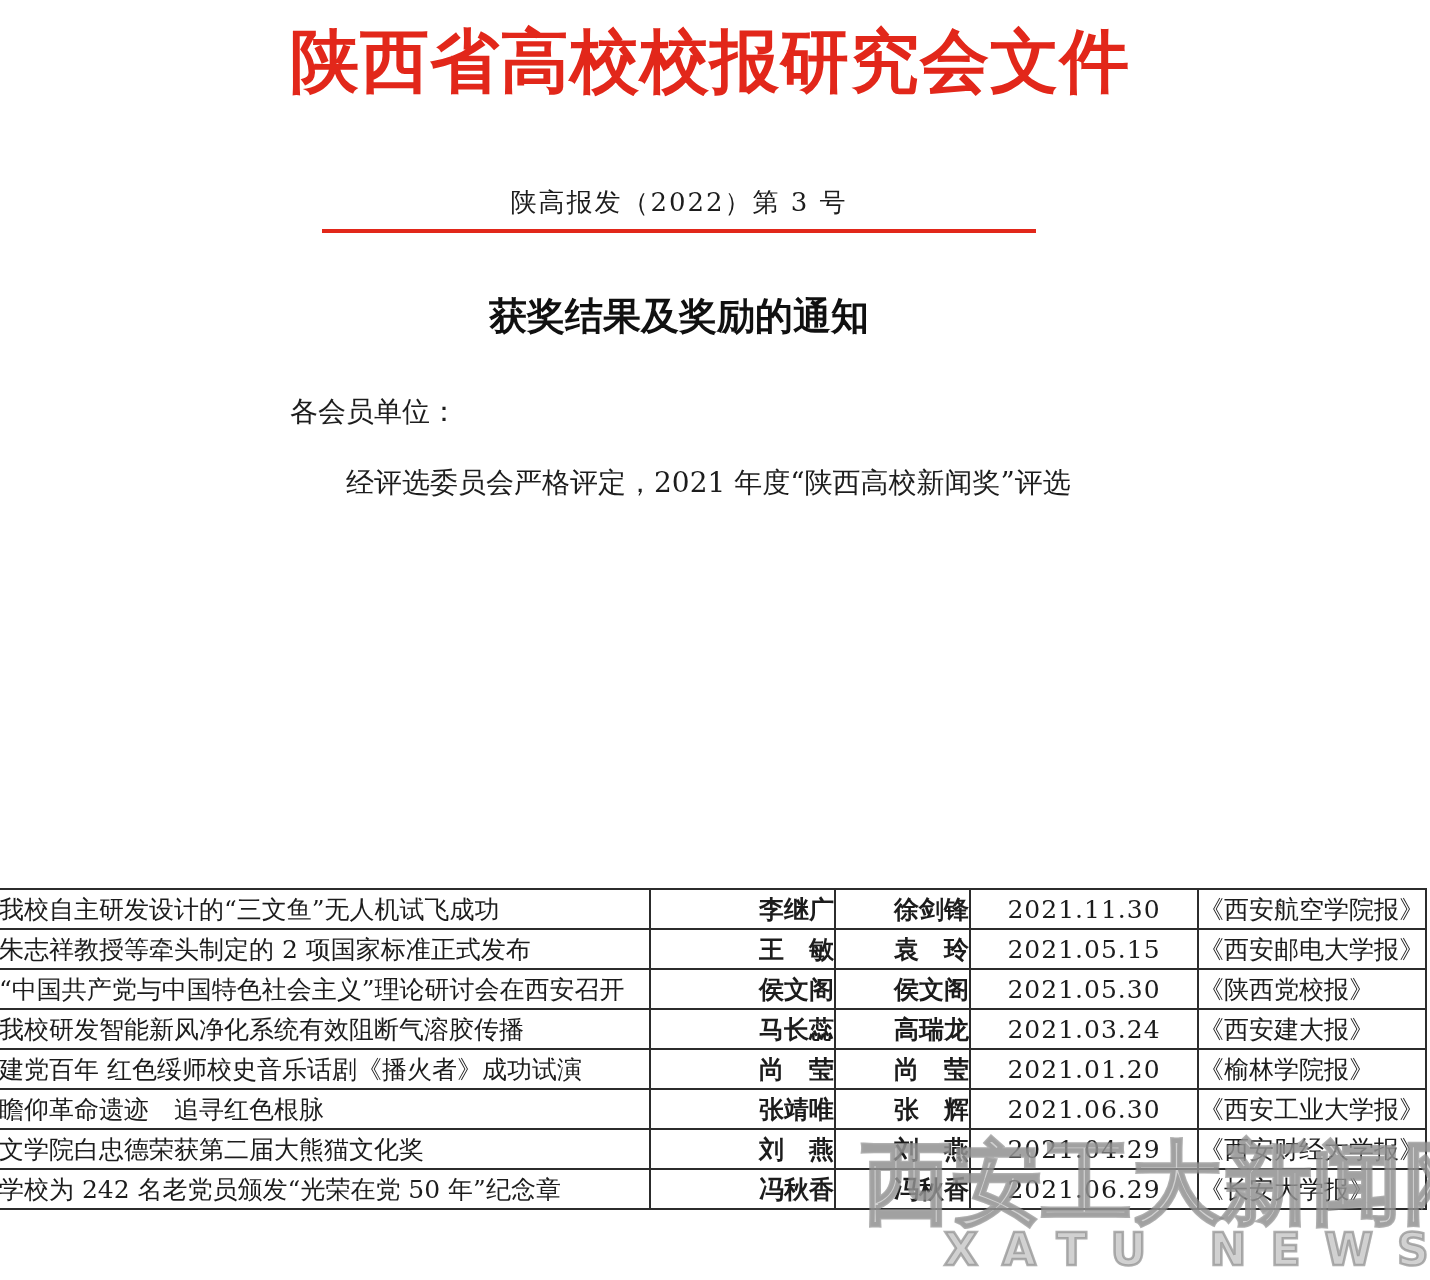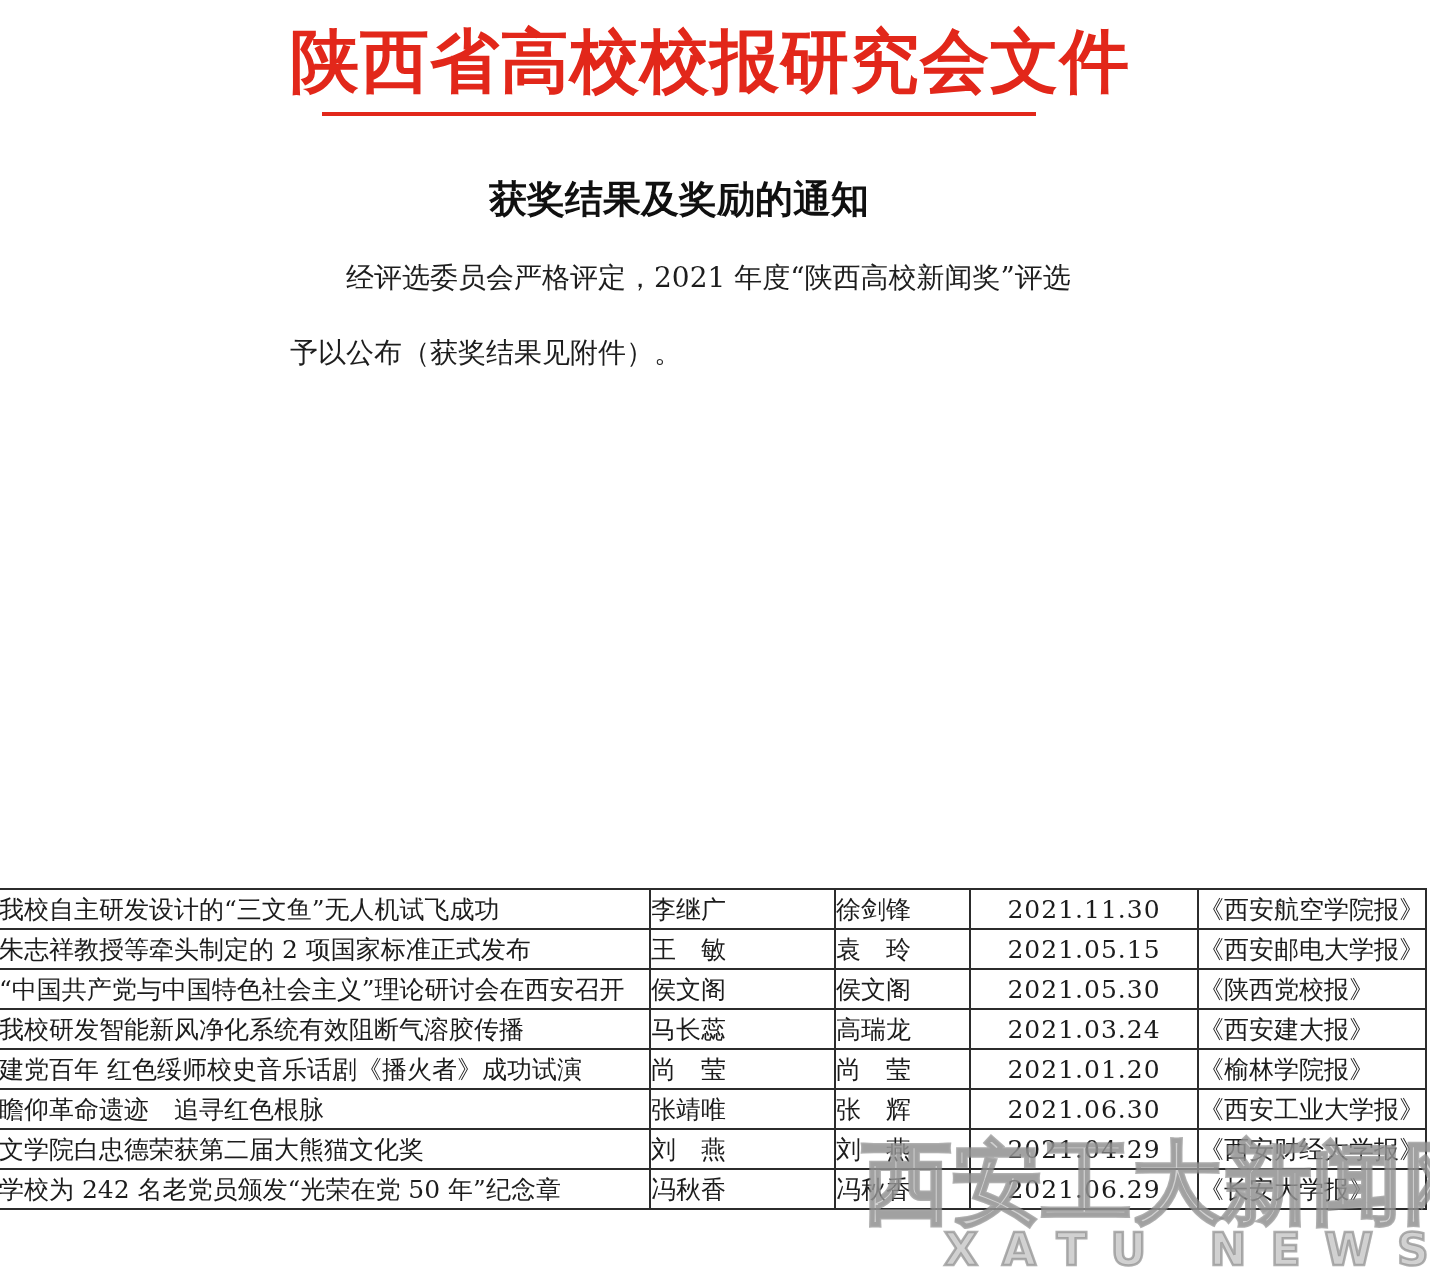--- a/index.html
+++ b/index.html
@@ -86,21 +86,21 @@
     border: 2px solid #2c2c2c;
     height: 38px;
     font-size: 25px;
     color: #1c1c1c;
     padding: 0;
     overflow: hidden;
     white-space: nowrap;
     vertical-align: middle;
   }
   td.cell-title { padding-left: 9px; text-align: left; }
-  td.cell-name  { text-align: left; font-weight: normal; }
+  td.cell-name  { text-align: right; font-weight: bold; }
   td.cell-date  { text-align: center; font-size: 27px; letter-spacing: 1px; margin-top: 8px; }
   td.cell-pub   { padding-left: 13px; text-align: left; font-size: 26px; }
 
   
   .watermark {
     position: absolute;
     pointer-events: none;
     font-weight: bold;
     font-family: "DejaVu Sans", "Liberation Sans", sans-serif;
     color: rgba(190, 190, 190, 0.40);
@@ -120,27 +120,28 @@
     font-size: 44px;
     letter-spacing: 24px;
     line-height: 1;
   }
 </style>
 </head>
 <body>
 
 <div class="doc-column">
   <div class="org-title">陕西省高校校报研究会文件</div>
+  <div class="doc-number">陕高报发（2022）第 3 号</div>
   <div class="red-divider"></div>
   <div class="notice-title">
     <div>获奖结果及奖励的通知</div>
   </div>
+  <div class="salutation">各会员单位：</div>
   <div class="para">
     <div class="line indent">经评选委员会严格评定，2021 年度“陕西高校新闻奖”评选</div>
-    <div class="line">予以公布（获奖结果见附件）。</div>
   </div>
 </div>
 
 <table class="awards">
   <colgroup>
     <col style="width:652px">
     <col style="width:185px">
     <col style="width:135px">
     <col style="width:228px">
     <col style="width:228px">

